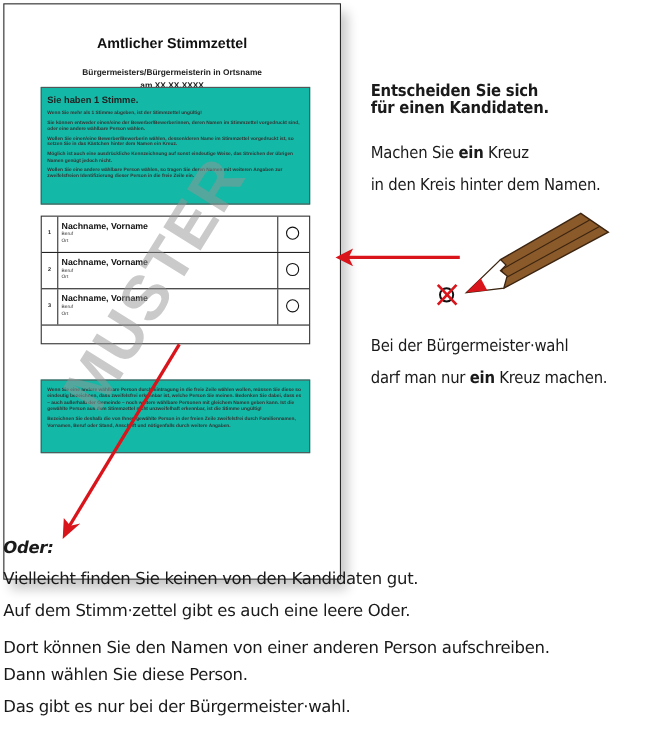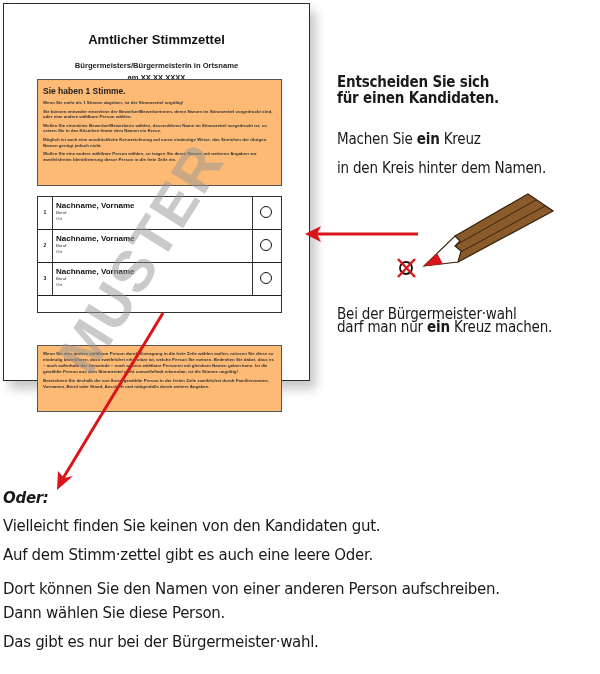--- a/index.html
+++ b/index.html
@@ -1,33 +1,33 @@
 <!DOCTYPE html>
 <html><head>
   <meta charset="utf-8">
   <style>
     html, body { margin: 0; padding: 0; }
     body {
       width: 600px; height: 674px; background: #ffffff; position: relative; overflow: hidden;
       font-family: "DejaVu Sans", sans-serif; color: #1a1a1a;
     }
     .ballot {
-      position: absolute; left: 3px; top: 3px; width: 307px; height: 378px;
+      position: absolute; left: 3px; top: 3px; width: 307px; height: 524px;
       border: 1.5px solid #2a2a2a; background: #fff;
       box-shadow: 6px 8px 10px rgba(0,0,0,0.22);
       box-sizing: border-box;
     }
     .b-title { position: absolute; left: 0; right: 0; top: 28px; text-align: center; font-family: "Liberation Sans", sans-serif; font-weight: bold; font-size: 13px; color: #111; }
     .b-sub { position: absolute; left: 0; right: 0; text-align: center; font-family: "Liberation Sans", sans-serif; font-weight: bold; font-size: 7.6px; color: #222; }
     .b-sub.s1 { top: 45px; }
     .b-sub.s2 { top: 57px; }
     .b-sub.s3 { top: 69px; }
     .box {
       position: absolute; border: 1px solid #555; box-sizing: border-box;
-      font-family: "Liberation Sans", sans-serif; color: #222; background: #fdba74;
+      font-family: "Liberation Sans", sans-serif; color: #222; background: #14b8a6;
     }
     .info-box { left: 33px; top: 75px; width: 245px; height: 107px; padding: 6px 5px 0 5px; }
     .info-head { font-size: 8.5px; font-weight: bold; margin-bottom: 4px; }
     .info-p { font-size: 4.4px; line-height: 5.6px; margin-bottom: 3px; font-weight: bold; color: #333; }
     .cand-table {
       position: absolute; left: 33px; top: 192px; width: 245px; height: 117px;
       border: 1px solid #333; box-sizing: border-box; background: #fff;
     }
     .cand-row { position: absolute; left: 0; right: 0; height: 33px; border-bottom: 1.5px solid #222; box-sizing: border-box; }
     .cand-row.r1 { top: 0; }
@@ -109,21 +109,21 @@
 
   <div class="watermark">MUSTER</div>
 </div>
 
 <div class="right-text bold" style="top:73px;">Entscheiden Sie sich</div>
 <div class="right-text bold" style="top:89px;">für einen Kandidaten.</div>
 <div class="right-text" style="top:130px;"><span>Machen Sie </span><b>ein</b><span> Kreuz</span></div>
 <div class="right-text" style="top:159px;">in den Kreis hinter dem Namen.</div>
 
 <div class="right-text" style="top:305px;">Bei der Bürgermeister·wahl</div>
-<div class="right-text" style="top:318px;"><span>darf man nur </span><b>ein</b><span> Kreuz machen.</span></div>
+<div class="right-text" style="top:334px;"><span>darf man nur </span><b>ein</b><span> Kreuz machen.</span></div>
 
 <div class="bottom-text bold" style="top:489px;font-style:italic;">Oder:</div>
 <div class="bottom-text" style="top:517px;">Vielleicht finden Sie keinen von den Kandidaten gut.</div>
 <div class="bottom-text" style="top:546px;">Auf dem Stimm·zettel gibt es auch eine leere Oder.</div>
 <div class="bottom-text" style="top:580px;">Dort können Sie den Namen von einer anderen Person aufschreiben.</div>
 <div class="bottom-text" style="top:604px;">Dann wählen Sie diese Person.</div>
 <div class="bottom-text" style="top:633px;">Das gibt es nur bei der Bürgermeister·wahl.</div>
 
 <svg class="overlay" width="600" height="674" viewBox="0 0 600 674">
 

